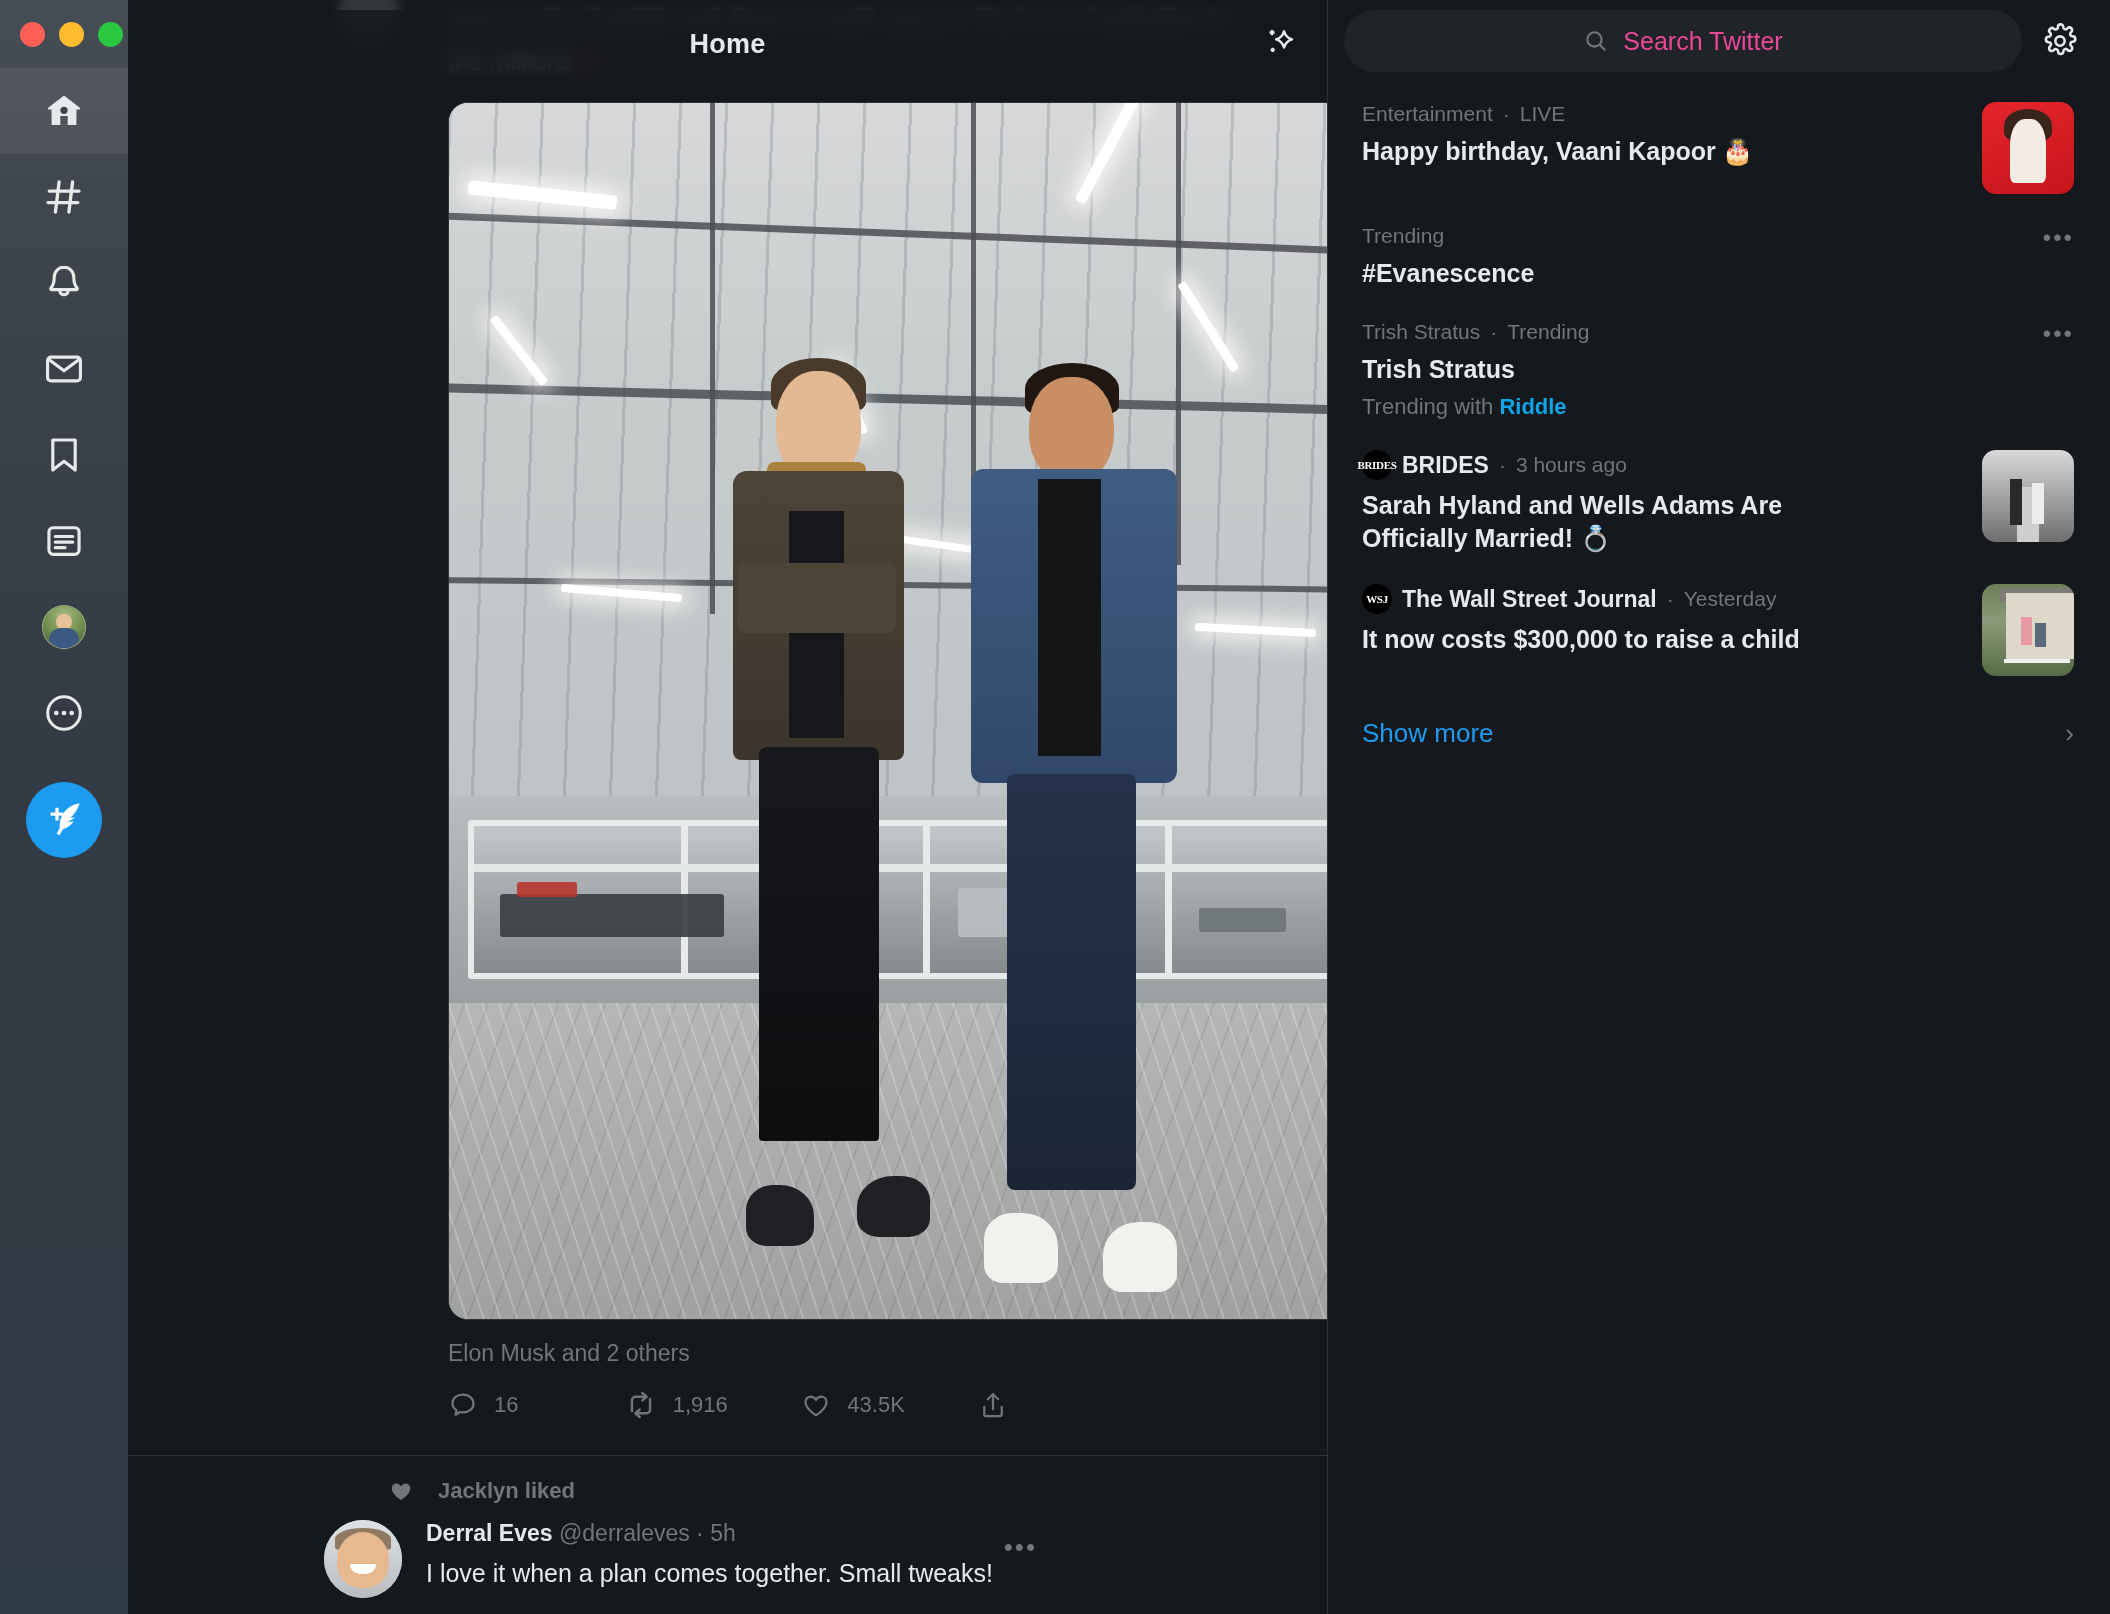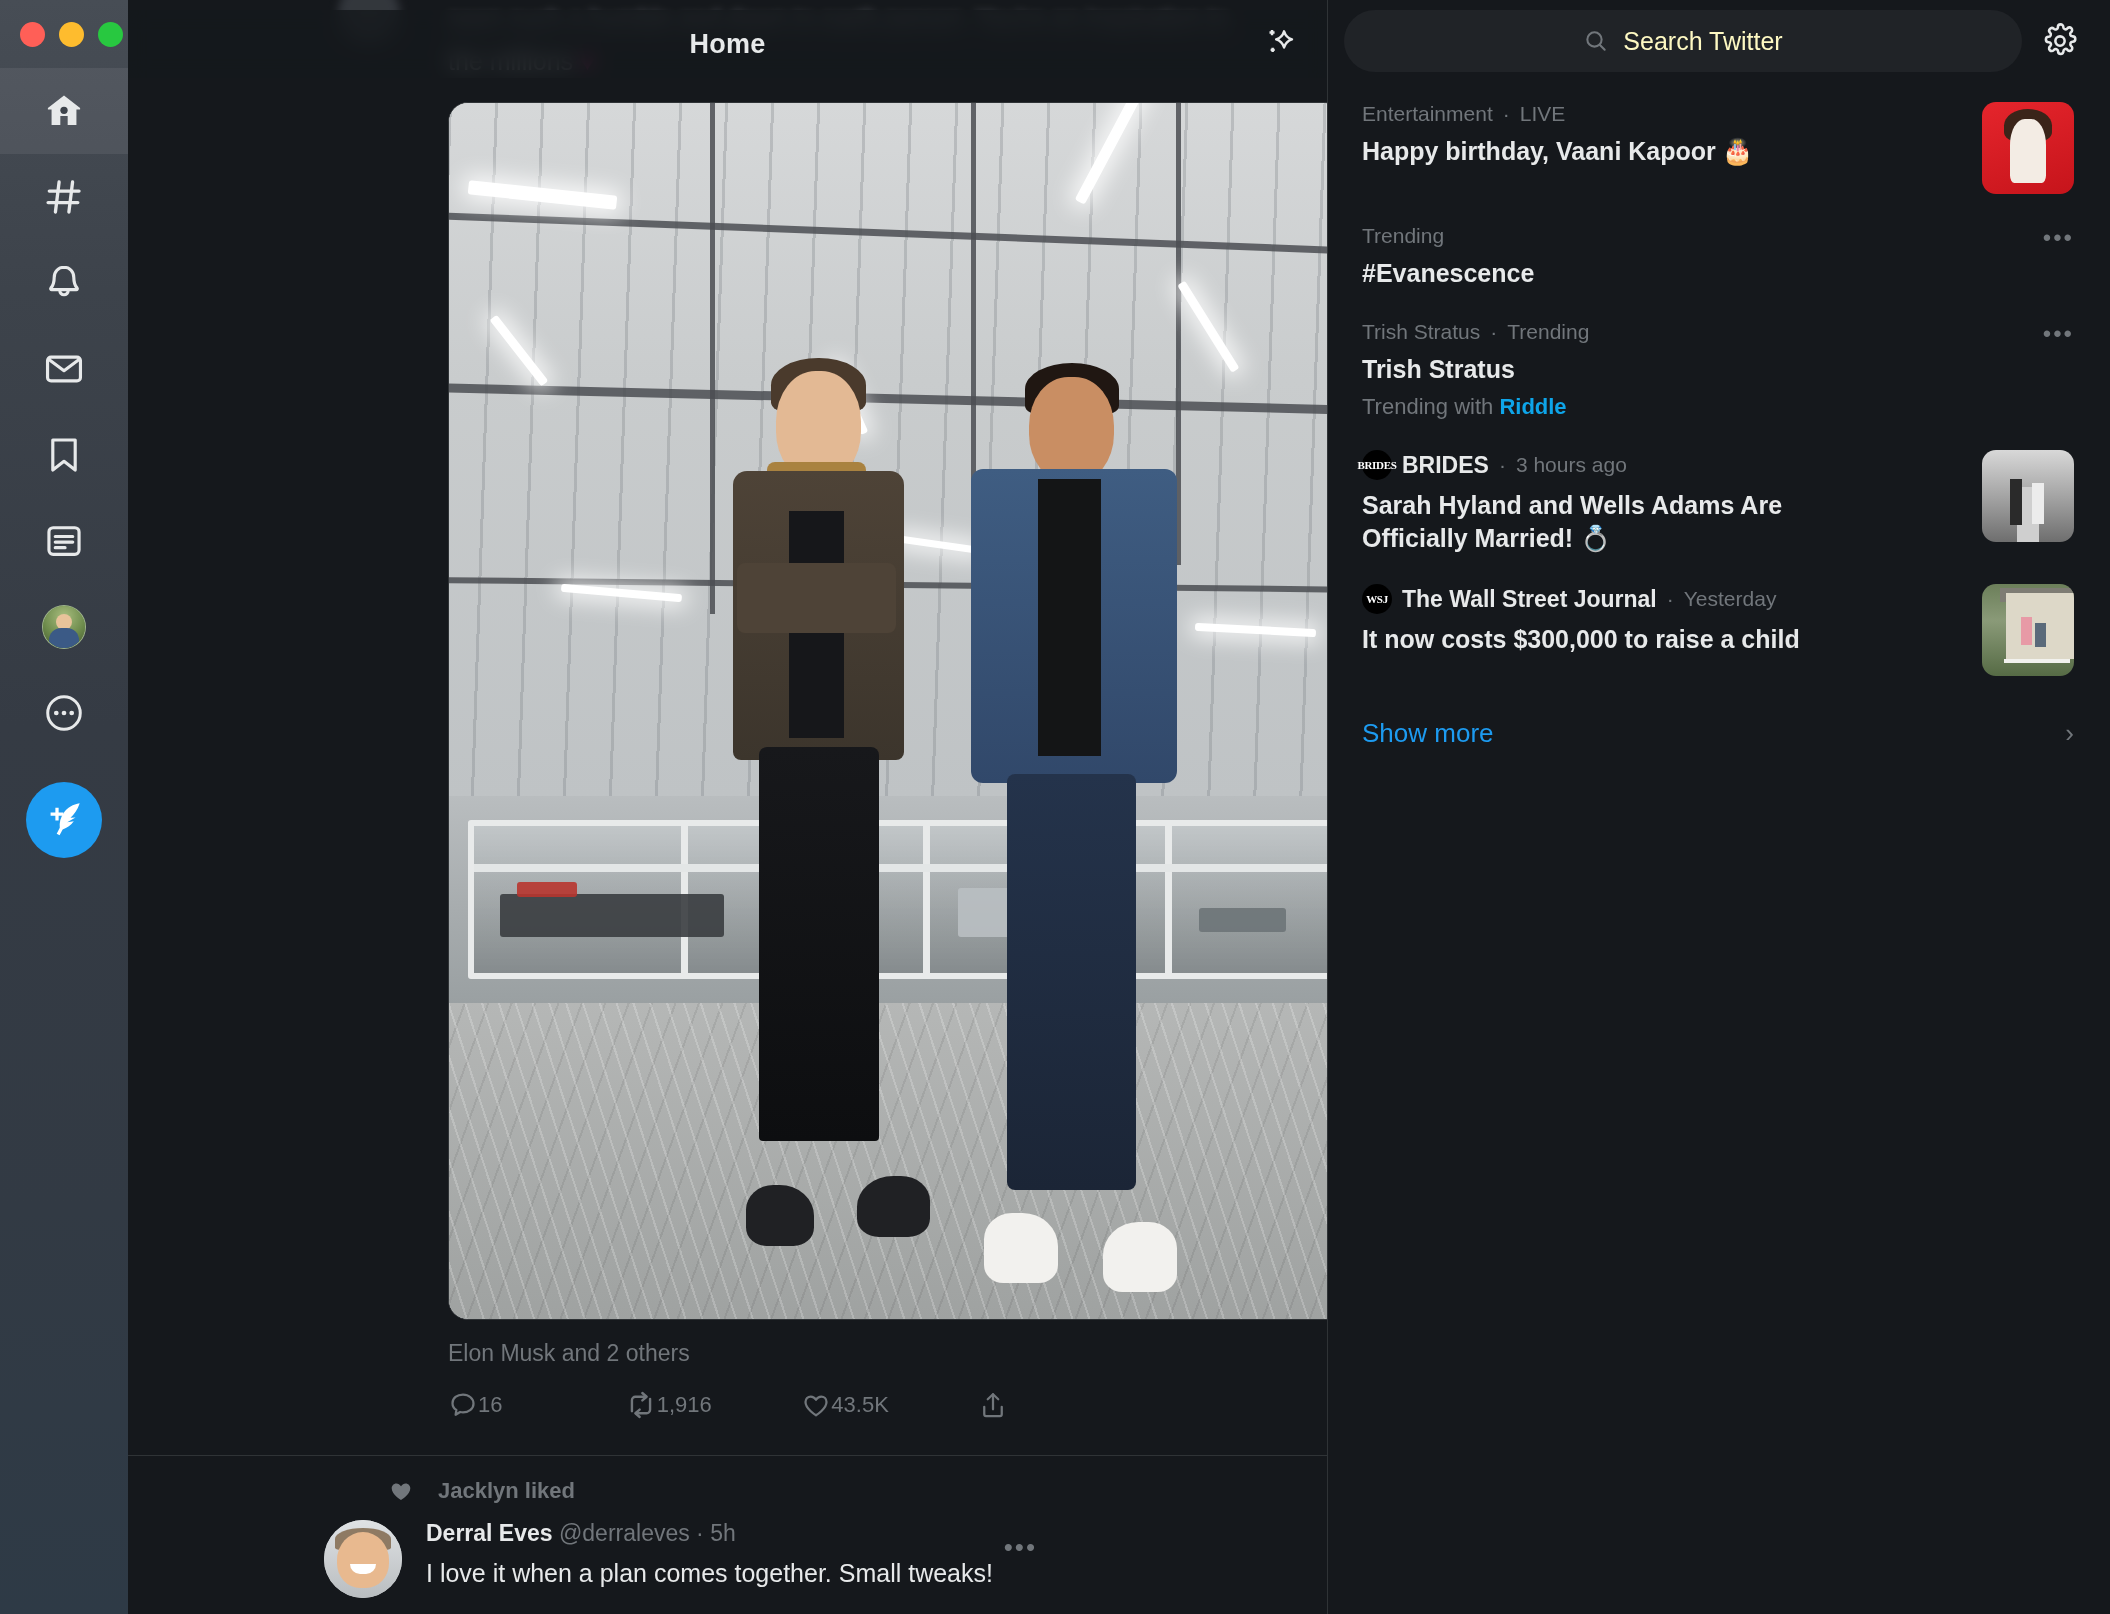--- a/index.html
+++ b/index.html
@@ -170,21 +170,21 @@
   .pB .shoeR { position:absolute; right: 8%; bottom: -1%; width: 33%; height: 7.5%;
     background:#f2f1ee; border-radius: 48% 38% 26% 26%; }
 
   .media-caption {
     margin: 20px 0 0 320px; font-size: 23px; color: #71767b;
   }
   .actions {
     margin: 22px 0 0 320px; display: flex; align-items: center;
     width: 560px;
   }
-  .act { display: flex; align-items: center; cursor: pointer; }
+  .act { display: flex; align-items: center; gap: 16px; cursor: pointer; }
   .act .num { font-size: 22px; color: #71767b; }
   .act.reply { width: 182px; }
   .act.retweet { width: 182px; }
   .act.like { width: 182px; text-align: right; }
 
   .divider { margin-top: 34px; height: 1px; background: #2f3336; }
 
   
   .tweet2 { padding: 22px 0 0 0; position: relative; }
   .liked-row {
@@ -217,21 +217,21 @@
   .right {
     flex: 1; height: 100%; background: #15181c; padding: 0 0 0 0;
     position: relative;
   }
   .right-top { display: flex; align-items: center; padding: 10px 28px 0 16px; gap: 16px; }
   .search-box {
     flex: 1; height: 62px; background: #202327; border-radius: 34px;
     display: flex; align-items: center; justify-content: center; gap: 14px;
     cursor: text;
   }
-  .search-box .ph { color: #fef9c3; font-size: 25px; }
+  .search-box .ph { color: #ec4899; font-size: 25px; }
   .gear { width: 44px; height: 44px; display:flex; align-items:center; justify-content:center; cursor:pointer; }
 
   .wh-title { margin: 48px 0 0 34px; font-size: 31px; font-weight: bold; color: #e7e9ea; }
 
   .trend {
     display: flex; justify-content: space-between; align-items: flex-start;
     padding: 30px 36px 0 34px; cursor: pointer; position: relative;
   }
   .trend .meta { font-size: 21px; color: #71767b; display:flex; align-items:center; gap: 10px; }
   .trend .meta .src { color: #e7e9ea; font-weight: bold; font-size: 23px; }

